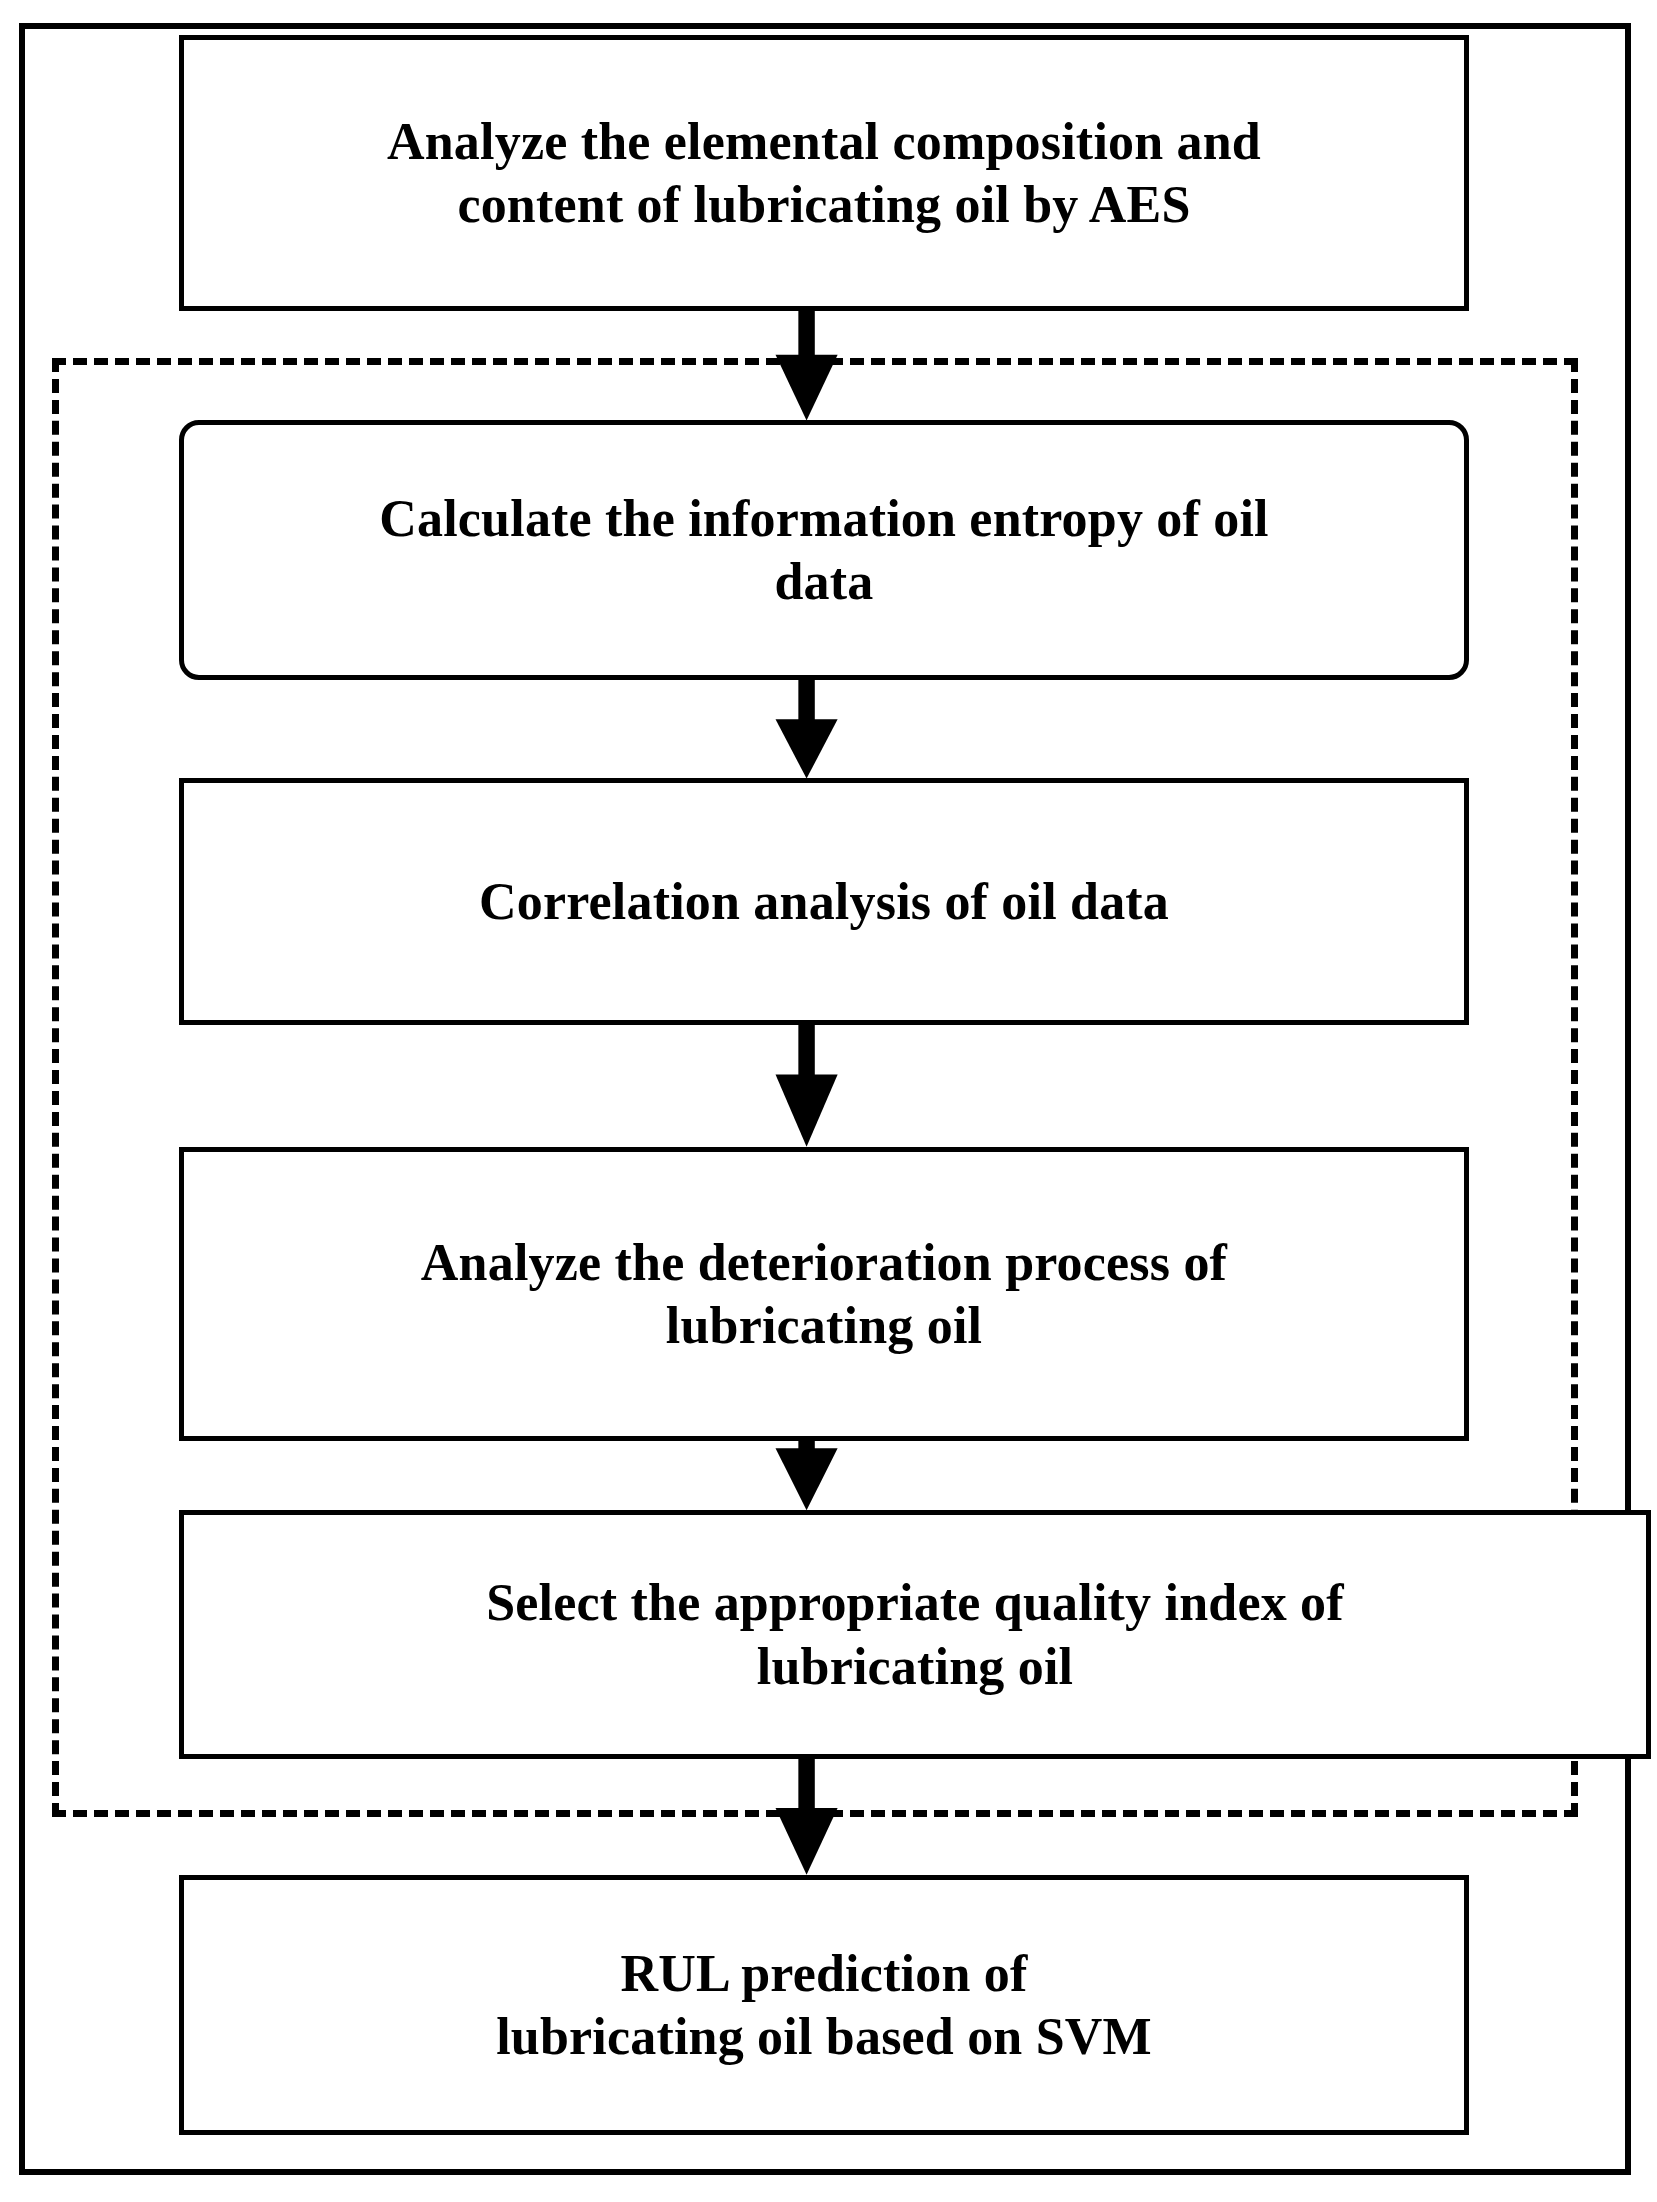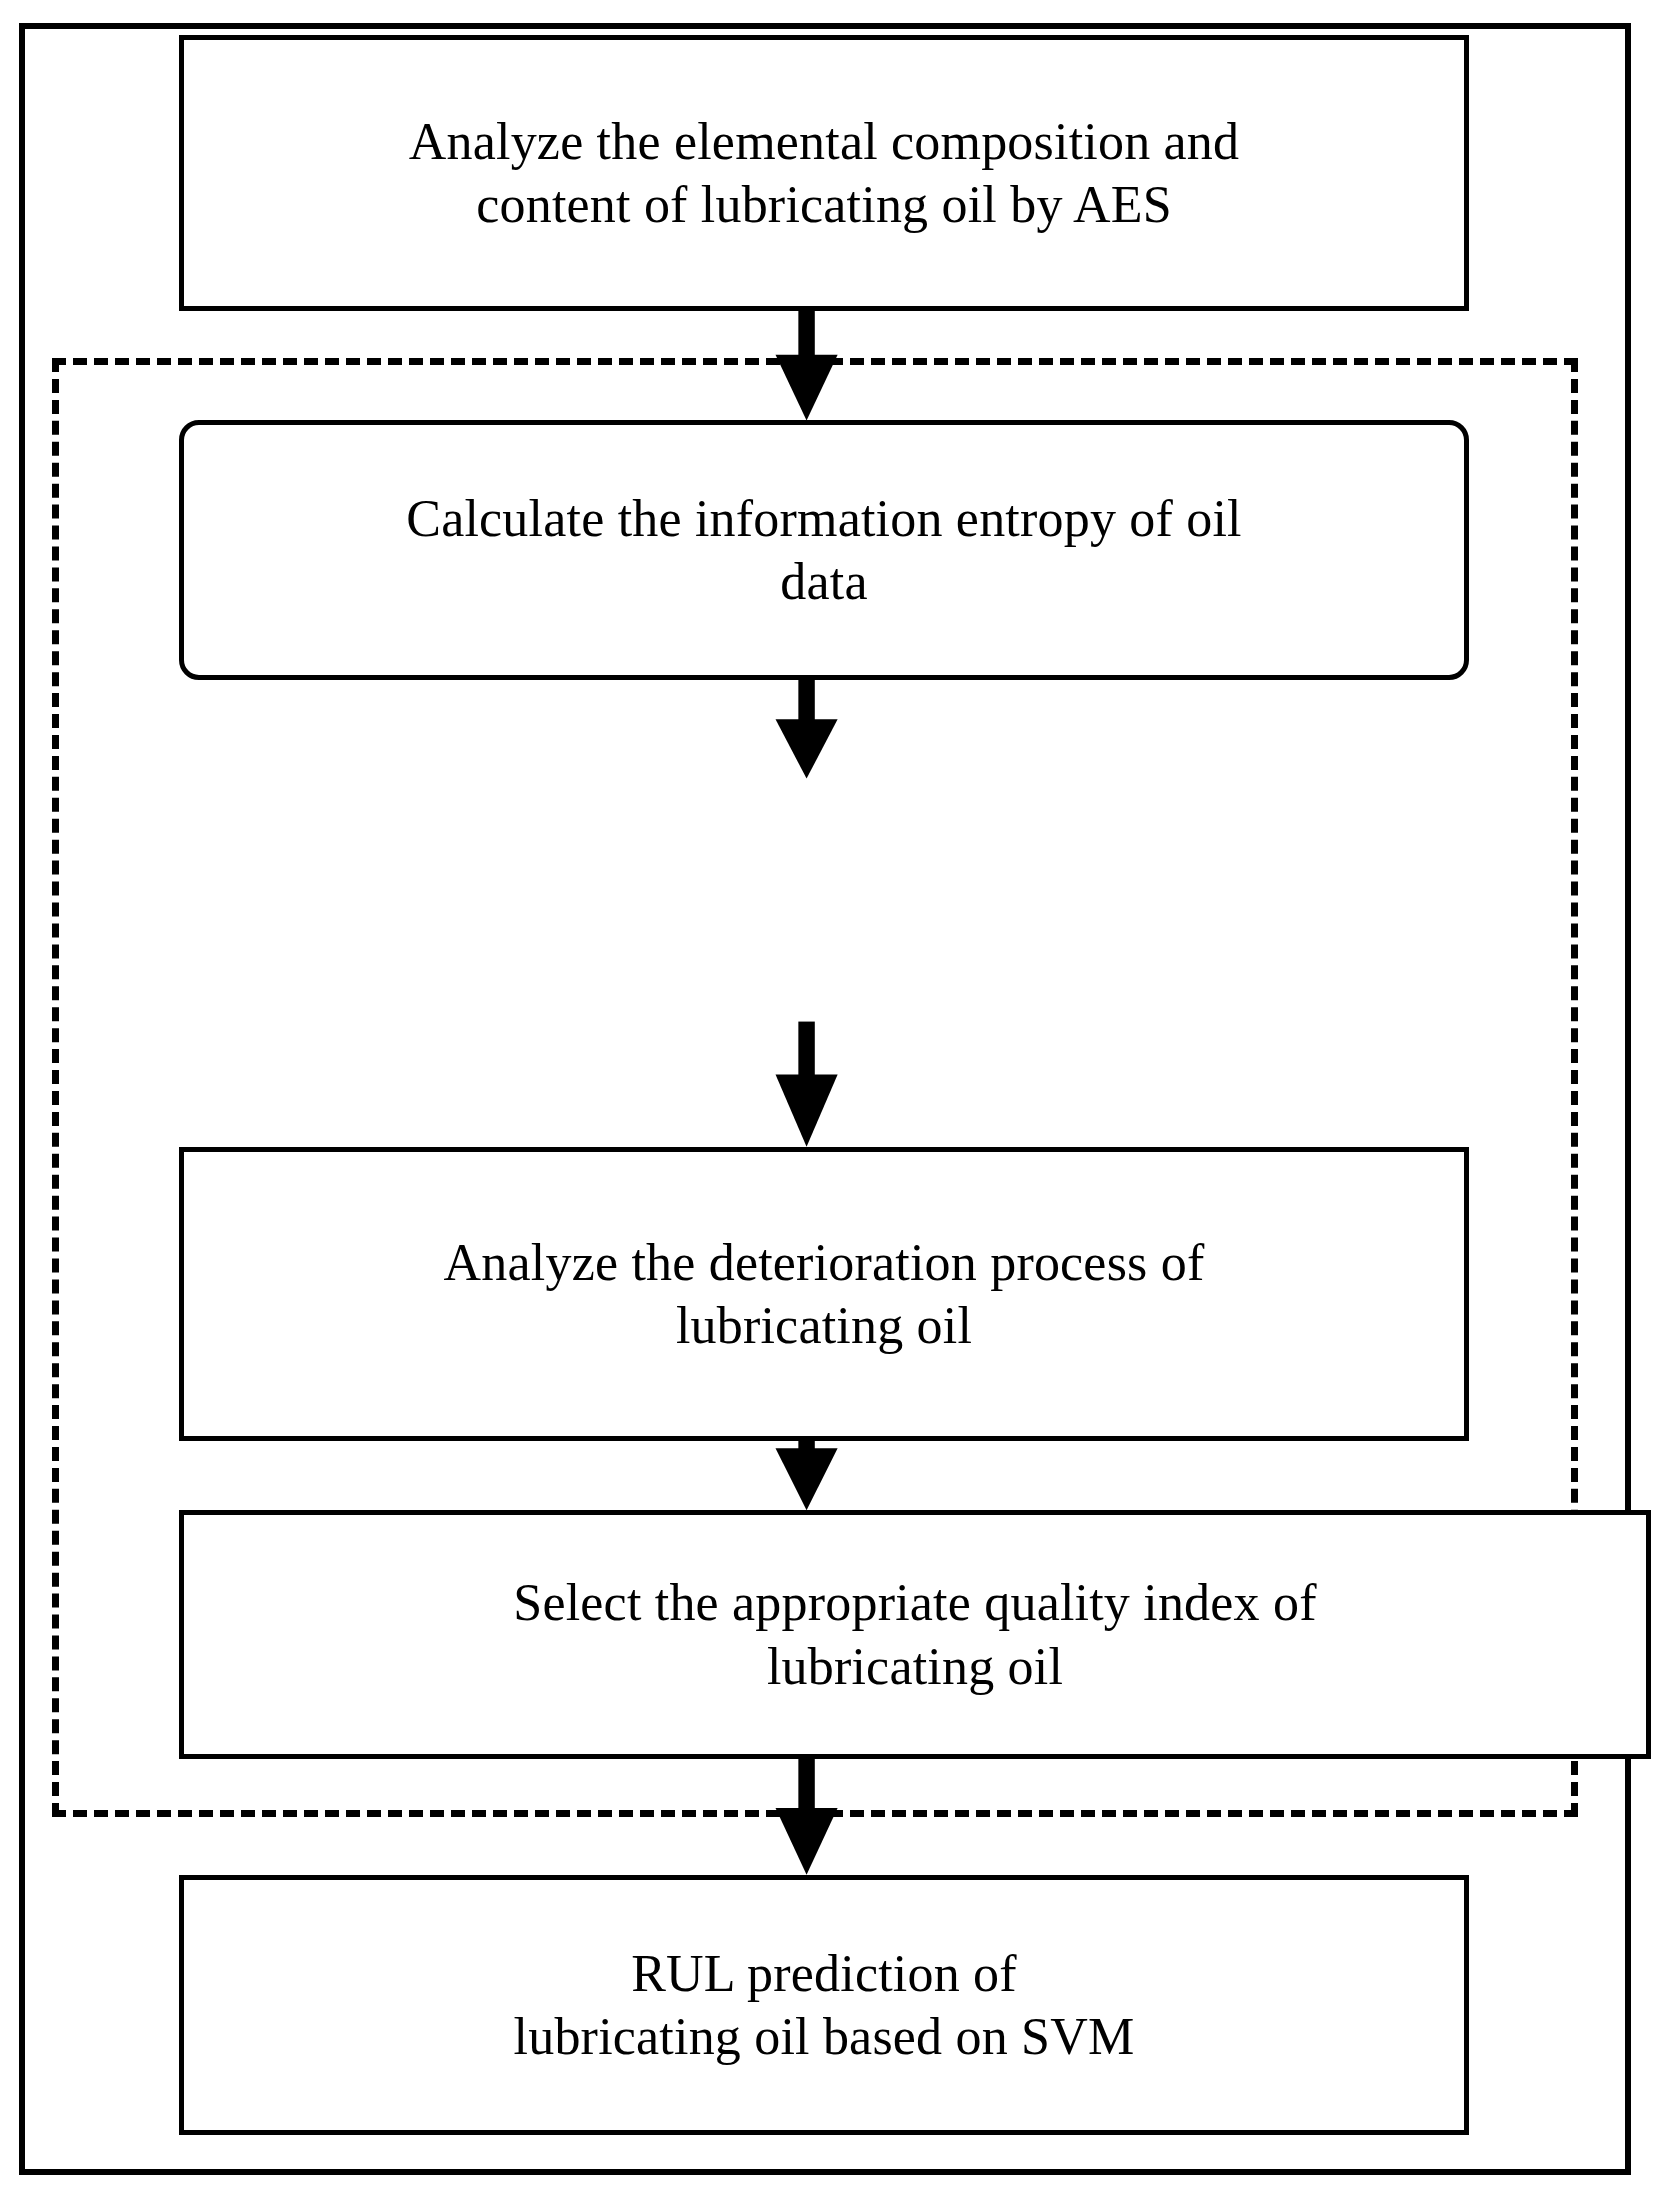--- a/index.html
+++ b/index.html
@@ -45,20 +45,21 @@
     border: 5.5px solid #000000;
     box-sizing: border-box;
     background: #ffffff;
     display: flex;
     align-items: center;
     justify-content: center;
     text-align: center;
     color: #000000;
     line-height: 1.22;
     padding: 7px 24px;
+    font-weight: bold;
   }
   .node .label {
     display: block;
     width: 100%;
     font-size: 52px;
     white-space: pre-line;
     letter-spacing: 0.2px;
   }
   
   .arrow-layer {
@@ -111,20 +112,23 @@
   <div class="node" style="left:179px; top:35px; width:1290px; height:276px;">
     <span class="label">Analyze the elemental composition and
 content of lubricating oil by AES</span>
   </div>
 
   <div class="node" style="left:179px; top:420px; width:1290px; height:260px;border-radius:20px;">
     <span class="label">Calculate the information entropy of oil
 data</span>
   </div>
 
+  <div class="node" style="left:179px; top:778px; width:1290px; height:247px;">
+    <span class="label">Correlation analysis of oil data</span>
+  </div>
 
   <div class="node" style="left:179px; top:1147px; width:1290px; height:294px;">
     <span class="label">Analyze the deterioration process of
 lubricating oil</span>
   </div>
 
   <div class="node" style="left:179px; top:1510px; width:1472px; height:249px;">
     <span class="label">Select the appropriate quality index of
 lubricating oil</span>
   </div>

